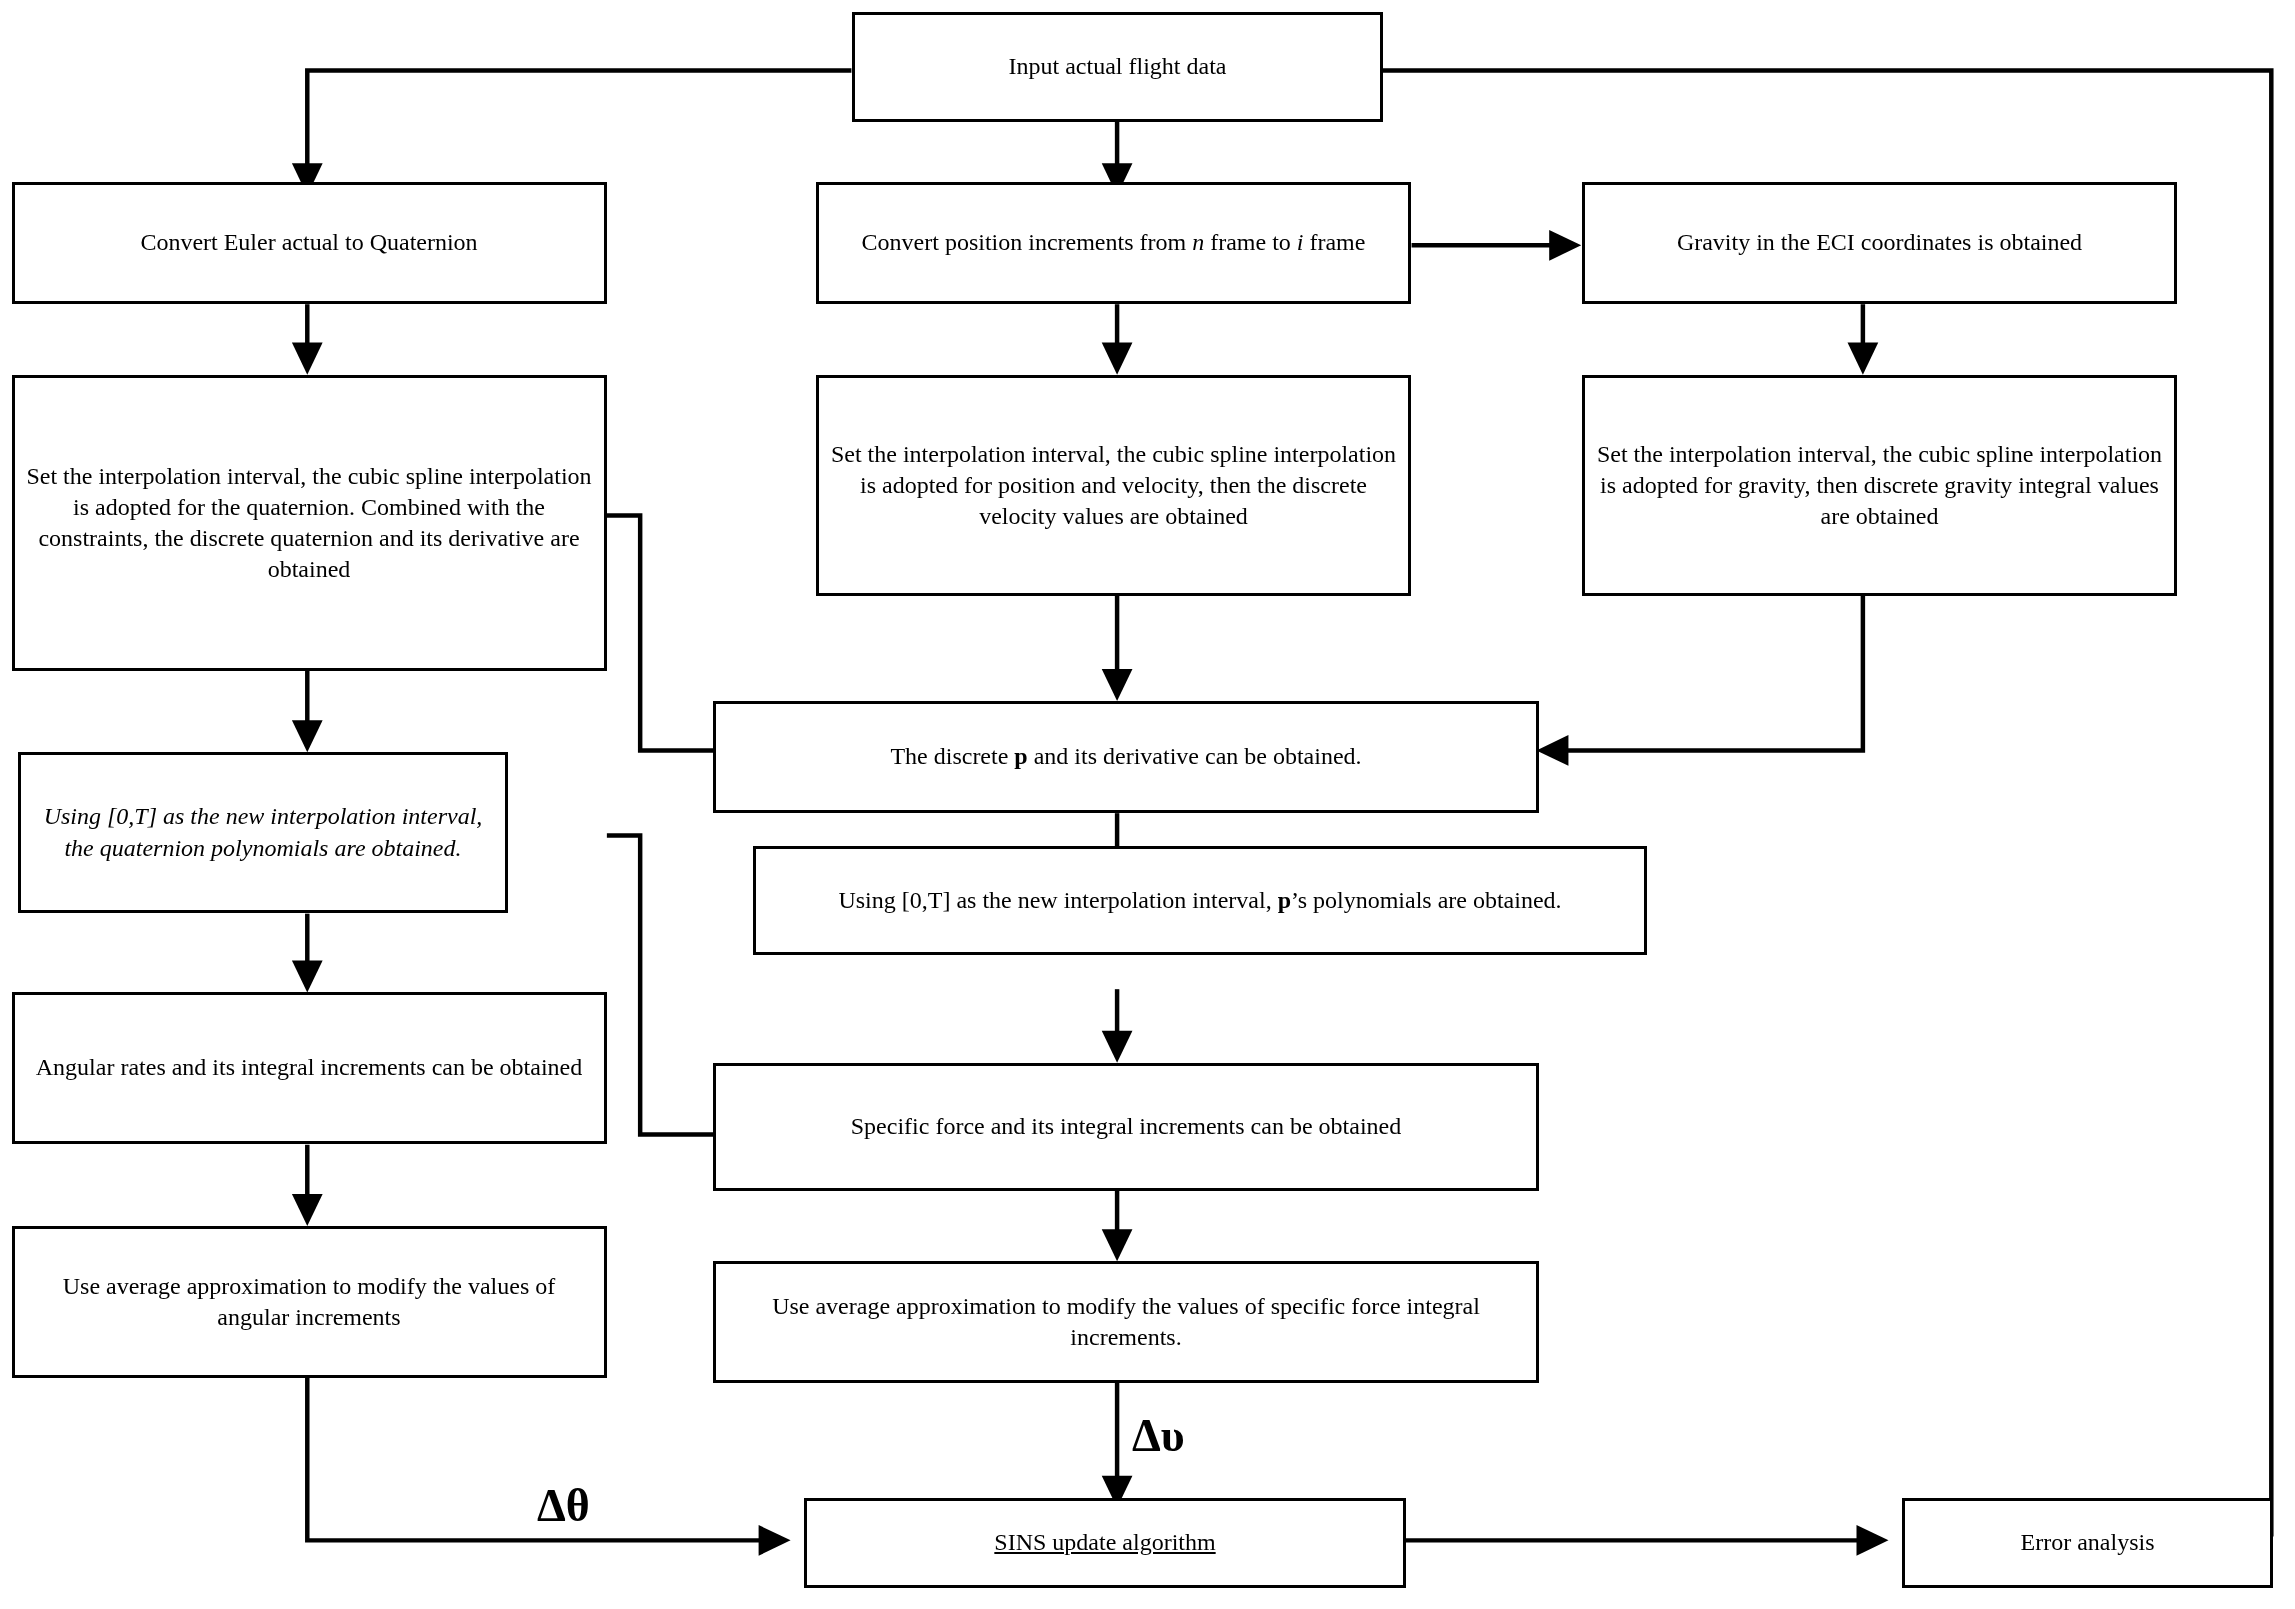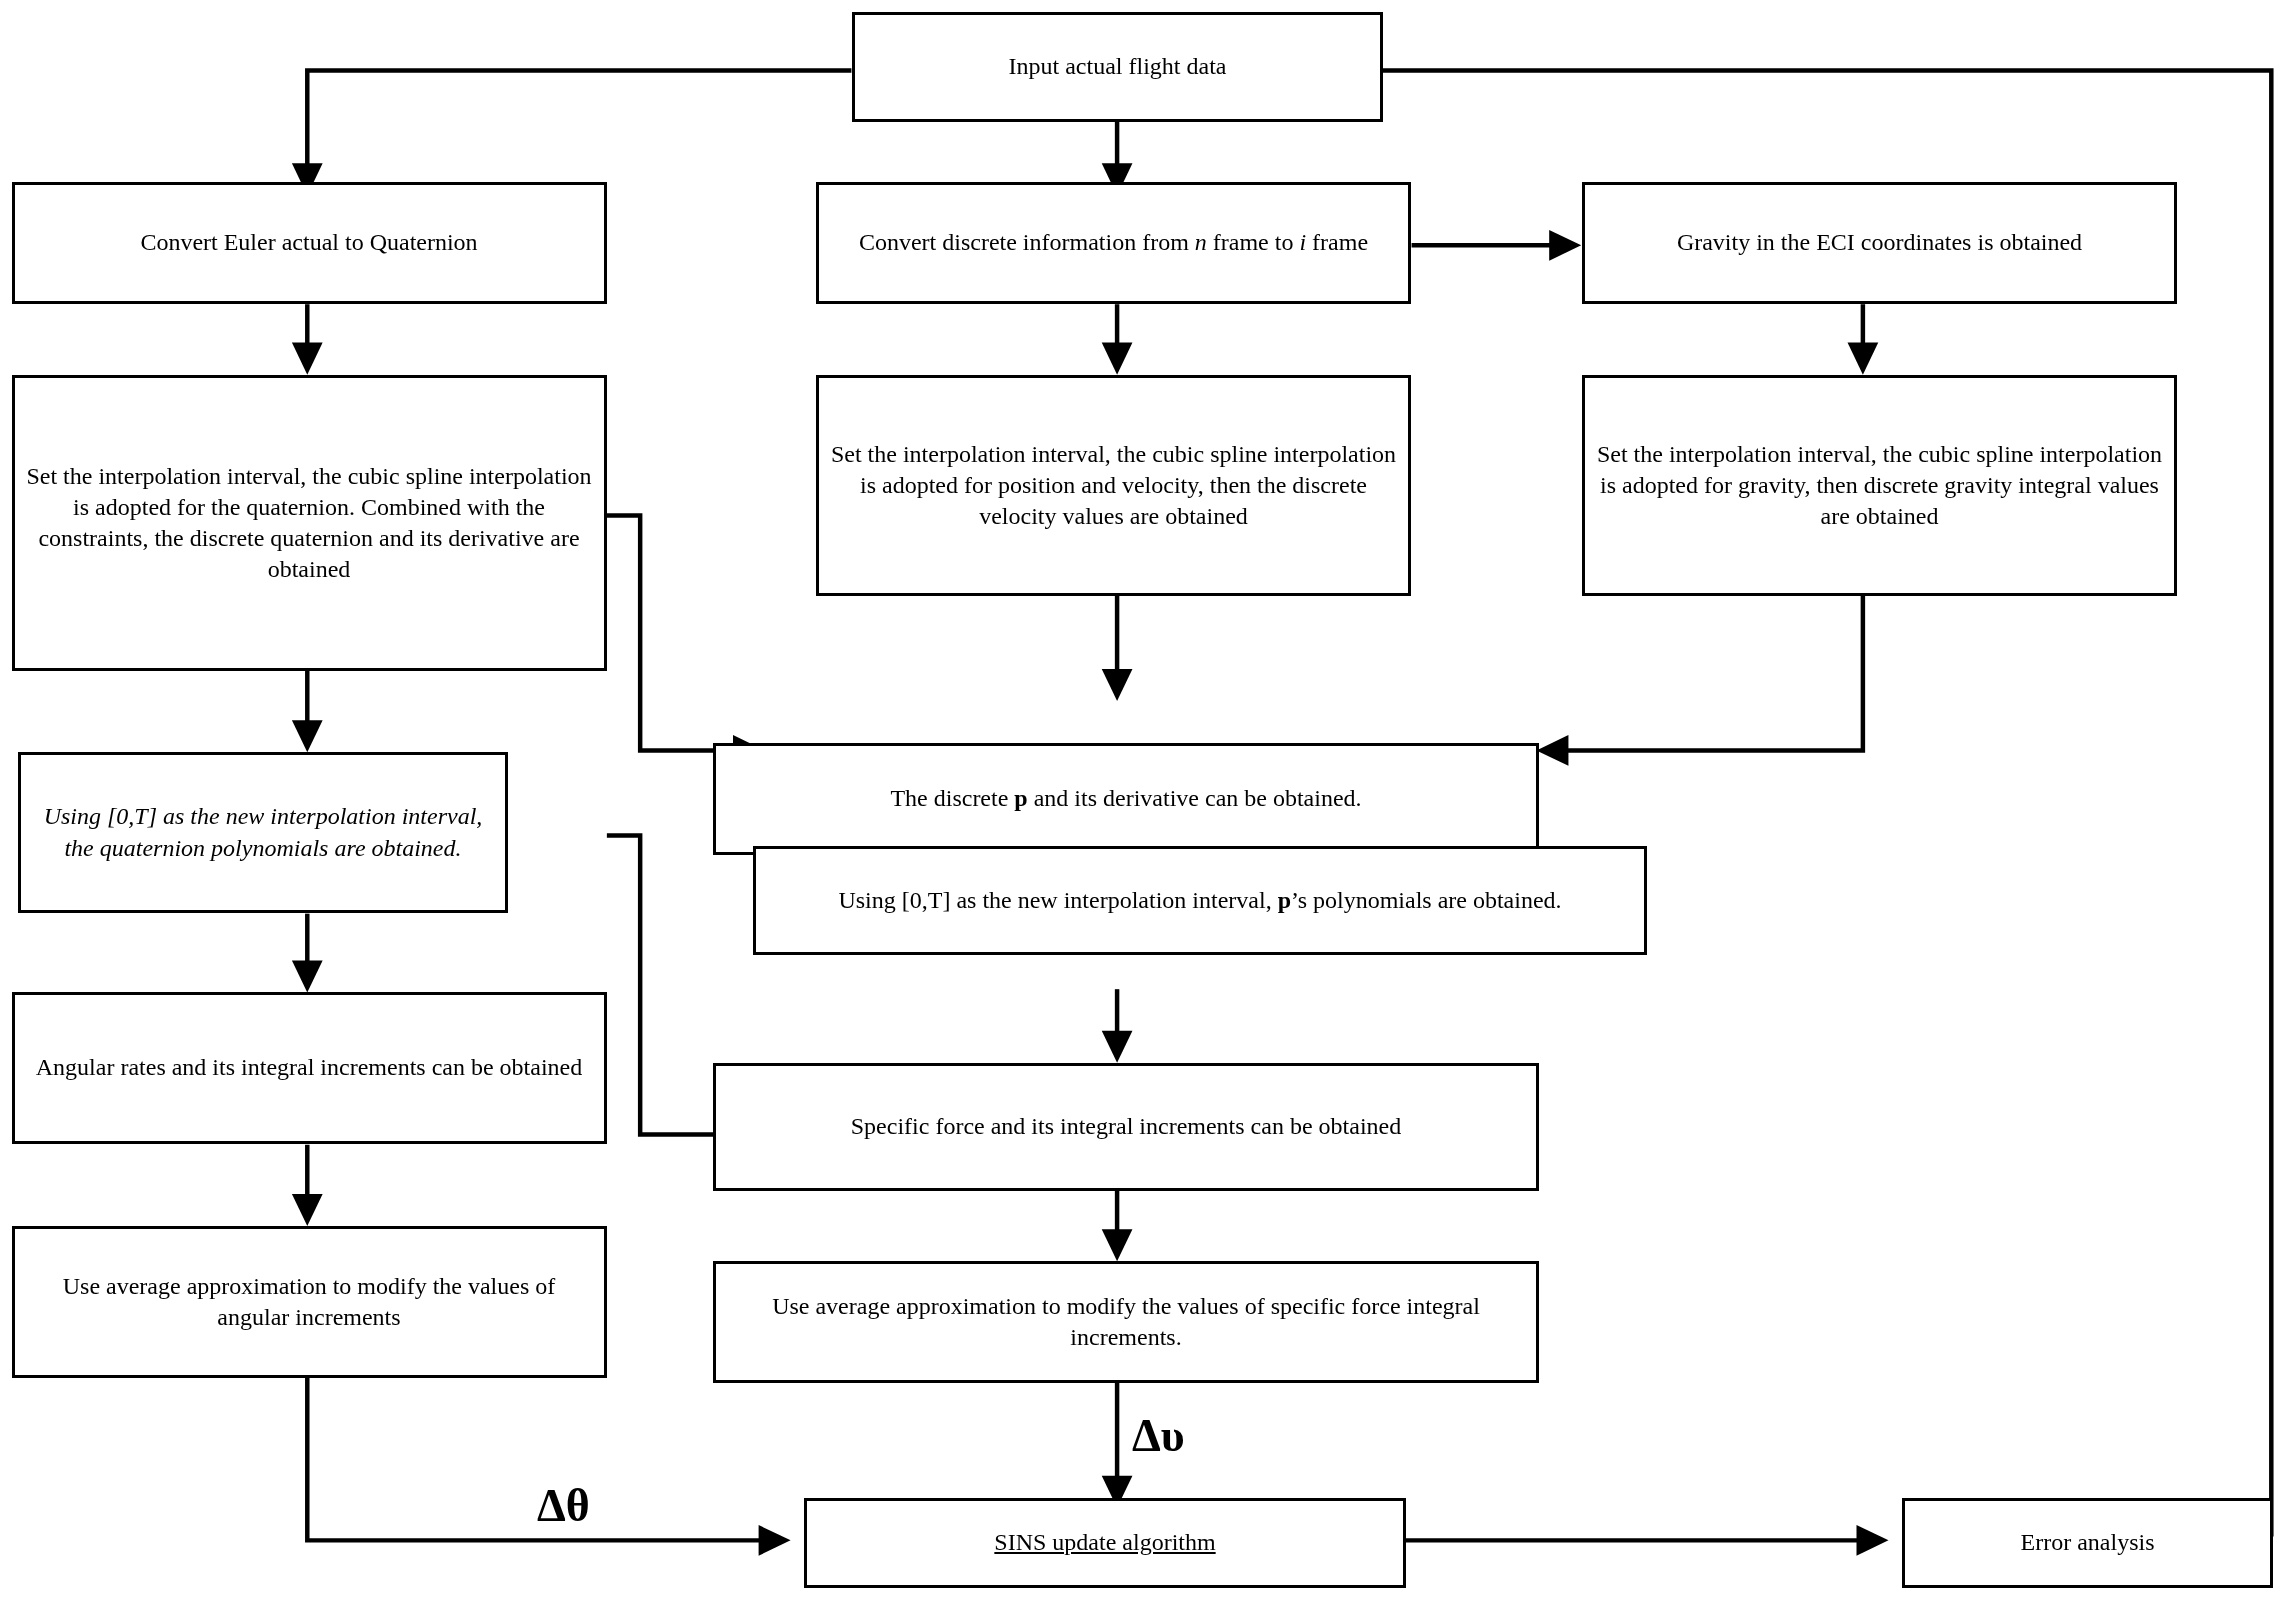--- a/index.html
+++ b/index.html
@@ -131,40 +131,40 @@
 
   <div class="node fs-big" style="left:852px; top:11.5px; width:531px; height:110px;">
     <span class="txt">Input actual flight data</span>
   </div>
 
   <div class="node fs-big" style="left:11.5px; top:182px; width:595px; height:122px;">
     <span class="txt">Convert Euler actual to Quaternion</span>
   </div>
 
   <div class="node fs-big" style="left:816px; top:182px; width:595px; height:122px;">
-    <span class="txt"><span>Convert discrete information from </span><span class="it">n</span><span> frame to </span><span class="it">i</span><span> frame</span></span>
+    <span class="txt"><span>Convert position increments from </span><span class="it">n</span><span> frame to </span><span class="it">i</span><span> frame</span></span>
   </div>
 
   <div class="node fs-big" style="left:1582px; top:182px; width:595px; height:122px;">
     <span class="txt">Gravity in the ECI coordinates is obtained</span>
   </div>
 
   <div class="node fs-big" style="left:11.5px; top:375px; width:595px; height:296px;">
     <span class="txt">Set the interpolation interval, the cubic spline interpolation is adopted for the quaternion. Combined with the constraints, the discrete quaternion and its derivative are obtained</span>
   </div>
 
   <div class="node fs-big" style="left:816px; top:375px; width:595px; height:221px;">
     <span class="txt">Set the interpolation interval, the cubic spline interpolation is adopted for position and velocity, then the discrete velocity values are obtained</span>
   </div>
 
   <div class="node fs-big" style="left:1582px; top:375px; width:595px; height:221px;">
     <span class="txt">Set the interpolation interval, the cubic spline interpolation is adopted for gravity, then discrete gravity integral values are obtained</span>
   </div>
 
-  <div class="node fs-big" style="left:713px; top:743px; width:826px; height:112px;">
+  <div class="node fs-big" style="left:713px; top:701px; width:826px; height:112px;">
     <span class="txt"><span>The discrete </span><span class="bd">p</span><span> and its derivative can be obtained.</span></span>
   </div>
 
   <div class="node fs-big" style="left:18px; top:752px; width:490px; height:161px;font-style:italic;">
     <span class="txt">Using [0,T] as the new interpolation interval, the quaternion polynomials are obtained.</span>
   </div>
 
   <div class="node fs-big" style="left:713px; top:846px; width:894px; height:109px;margin-left:40px;">
     <span class="txt"><span>Using [0,T] as the new interpolation interval, </span><span class="bd">p</span><span>’s polynomials are obtained.</span></span>
   </div>

